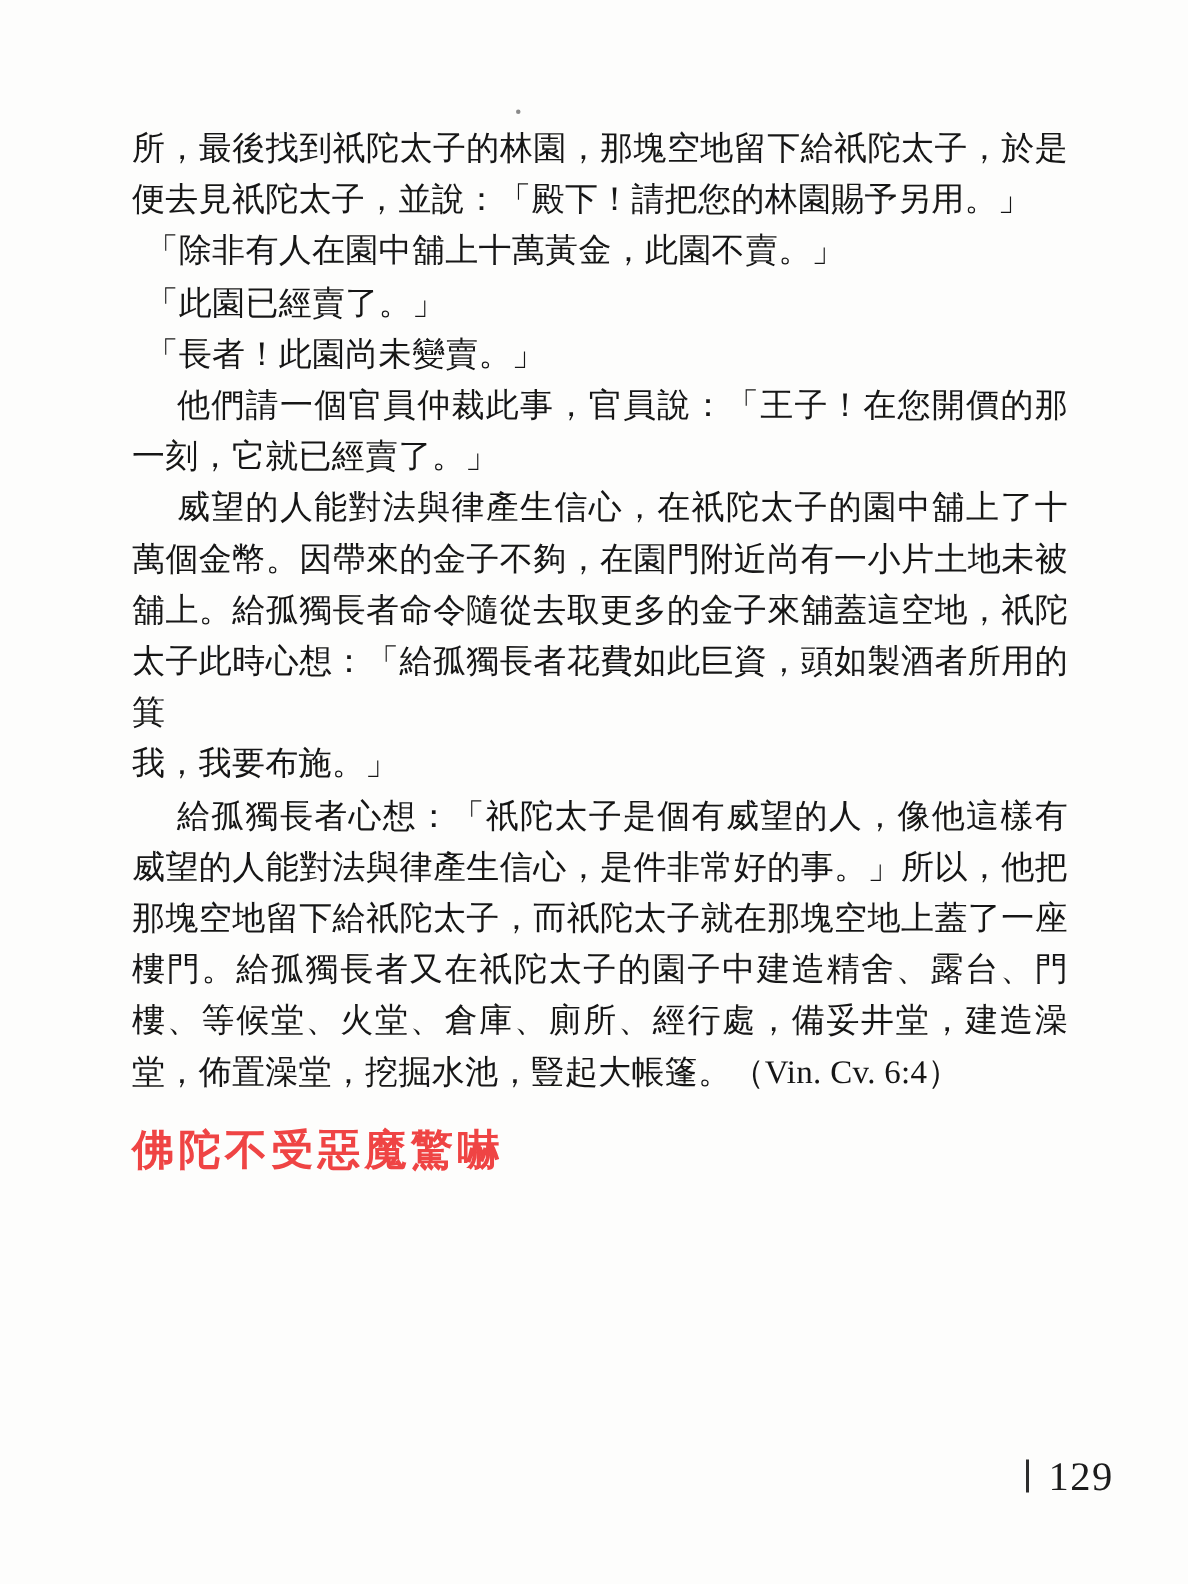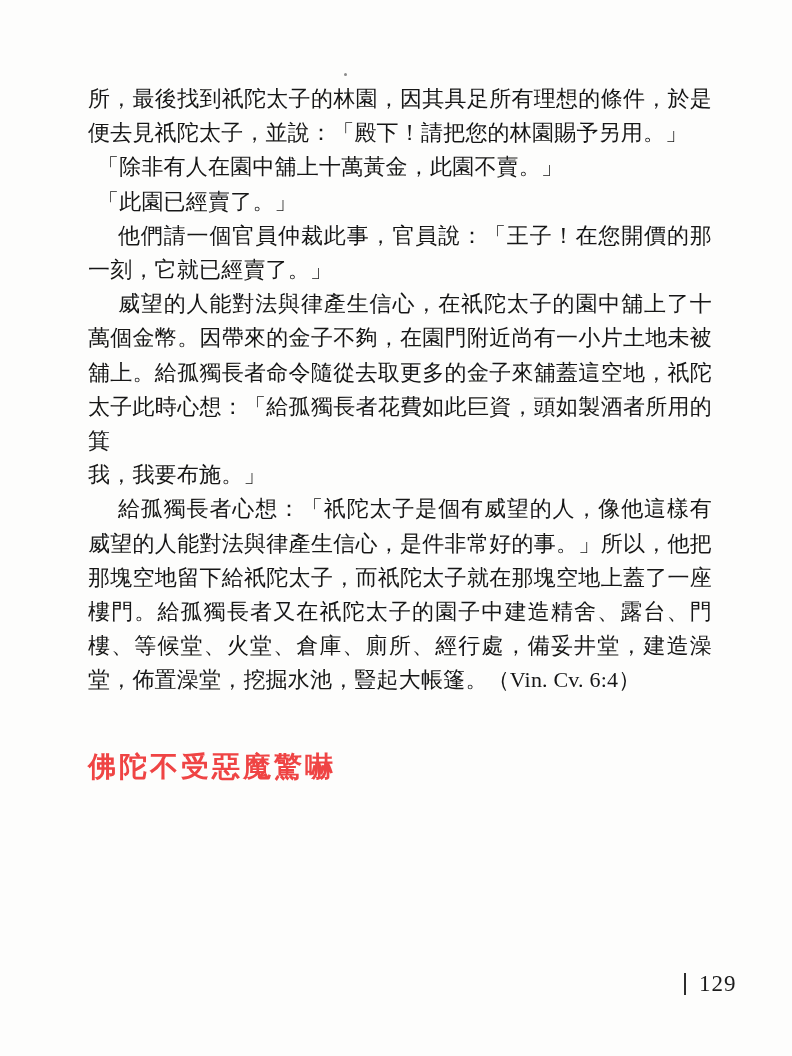--- a/index.html
+++ b/index.html
@@ -74,38 +74,39 @@
     display: flex;
     align-items: center;
     height: 26px;
   }
   .folio-bar {
     width: 2px; height: 22px;
     background: #2d2d2d;
     margin-right: 13px;
   }
   .folio-num {
-    font-size: 23px;
+    font-size: 27px;
     color: #1c1c1c;
     font-variant-numeric: oldstyle-nums;
     letter-spacing: 1px;
   }
 </style>
 </head>
 <body>
 
 <div class="page">
 
   <div class="speck"></div>
 
   <div class="textblock block1">
-    <div class="ln j">所，最後找到祇陀太子的林園，因其具足所有理想的條件，於是</div>
+    <div class="ln j">所，最後找到祇陀太子的林園，那塊空地留下給祇陀太子，於是</div>
     <div class="ln">便去見祇陀太子，並說：「殿下！請把您的林園賜予另用。」</div>
     <div class="ln ind1">「除非有人在園中舖上十萬黃金，此園不賣。」</div>
     <div class="ln ind1">「此園已經賣了。」</div>
+    <div class="ln ind1">「長者！此園尚未變賣。」</div>
     <div class="ln ind2 j">他們請一個官員仲裁此事，官員說：「王子！在您開價的那</div>
     <div class="ln">一刻，它就已經賣了。」</div>
     <div class="ln ind2 j">威望的人能對法與律產生信心，在祇陀太子的園中舖上了十</div>
     <div class="ln j">萬個金幣。因帶來的金子不夠，在園門附近尚有一小片土地未被</div>
     <div class="ln j">舖上。給孤獨長者命令隨從去取更多的金子來舖蓋這空地，祇陀</div>
     <div class="ln j">太子此時心想：「給孤獨長者花費如此巨資，頭如製酒者所用的箕</div>
     <div class="ln">我，我要布施。」</div>
     <div class="ln ind2 j">給孤獨長者心想：「祇陀太子是個有威望的人，像他這樣有</div>
     <div class="ln j">威望的人能對法與律產生信心，是件非常好的事。」所以，他把</div>
     <div class="ln j">那塊空地留下給祇陀太子，而祇陀太子就在那塊空地上蓋了一座</div>

